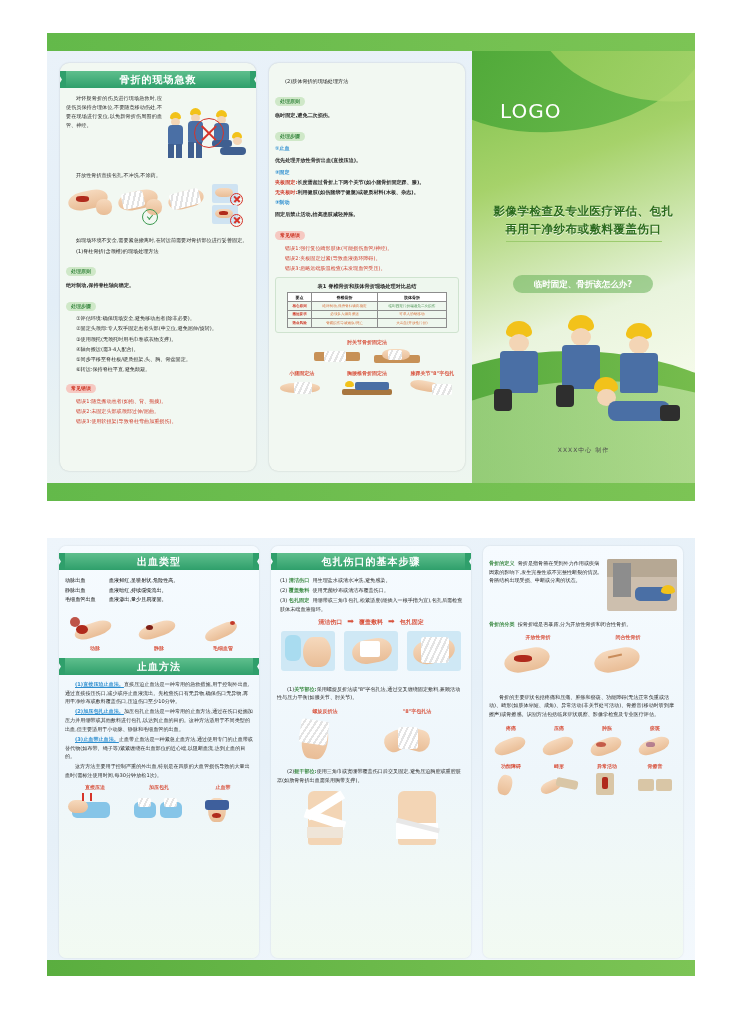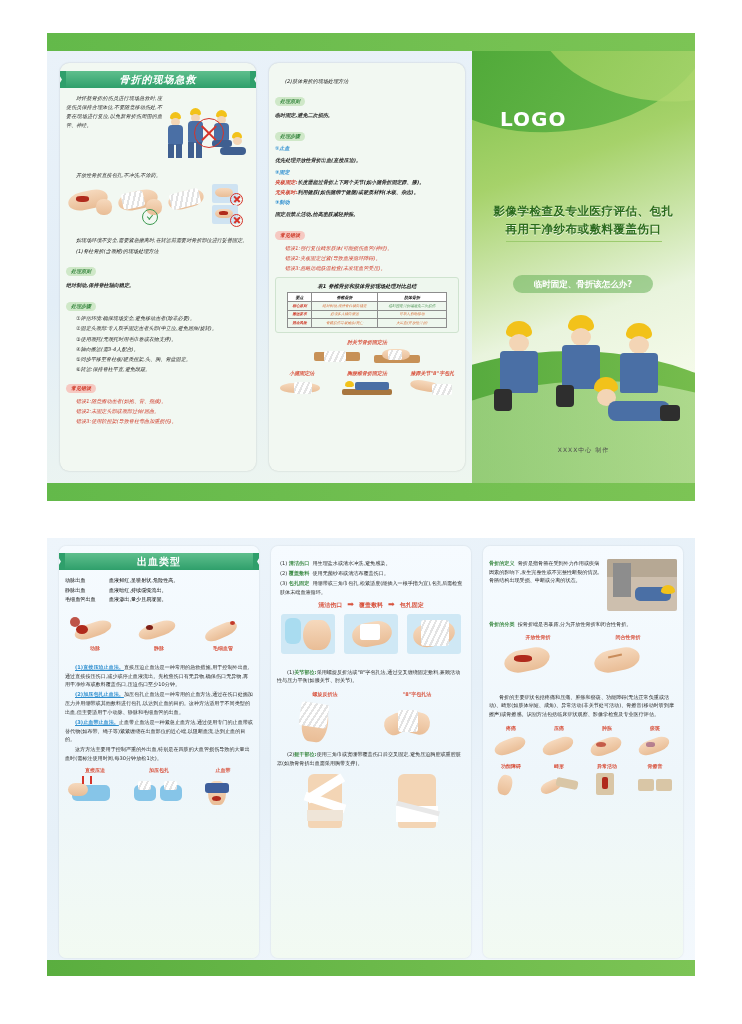--- a/index.html
+++ b/index.html
@@ -7,21 +7,21 @@
     width:742px;height:1024px;background:#ffffff;
     font-family:"DejaVu Sans","Liberation Sans",sans-serif;
     overflow:hidden;position:relative;
   }
   .stage{position:absolute;inset:0;}
 
   
   .sheet{position:absolute;overflow:hidden;}
   .panelcard{
     position:absolute;background:#f2f8f2;border-radius:9px;
-    box-shadow:0 0 2px rgba(0,0,0,.18);overflow:hidden;font-style:italic;
+    box-shadow:0 0 2px rgba(0,0,0,.18);overflow:hidden;
   }
   .ribbon{
     position:relative;height:17px;line-height:17px;text-align:center;
     background:linear-gradient(180deg,#5fbf8d 0%,#2f9f6b 100%);
     color:#fff;font-weight:bold;font-size:10px;letter-spacing:1px;
     margin:0 6px;
   }
   .ribbon:before,.ribbon:after{
     content:"";position:absolute;top:0;width:9px;height:17px;
     background:#2f9f6b;
@@ -74,21 +74,21 @@
   .greenbar{position:absolute;left:0;top:0;width:100%;height:18px;
     background:linear-gradient(90deg,#63b94a,#7cc455);}
   .greenbar.bot{top:450px;height:18px;}
 
   #cover{
     position:absolute;left:425px;top:18px;width:223px;height:432px;
     background:linear-gradient(160deg,#7cc04a 0%,#a6d26a 28%,#e9f4dd 60%,#f4fae9 78%,#cfe6a8 100%);
     overflow:hidden;
   }
   .swoosh{position:absolute;border-radius:50%;}
-  #logo{position:absolute;left:28px;top:56px;color:#fff;font-weight:bold;font-size:20px;letter-spacing:1px;}
+  #logo{position:absolute;left:28px;top:48px;color:#fff;font-weight:normal;font-size:20px;letter-spacing:1px;}
   #cover-title{position:absolute;left:10px;top:152px;width:203px;text-align:center;
     color:#2b6b1d;font-weight:bold;font-size:11.5px;line-height:1.55;letter-spacing:.5px;
     text-shadow:0 1px 0 rgba(255,255,255,.7);}
   #cover-title .ul{border-bottom:1px solid #9ccb6e;padding-bottom:2px;display:inline-block;}
   #cover-sub{position:absolute;left:41px;top:224px;width:140px;height:18px;line-height:18px;
     text-align:center;border-radius:9px;background:rgba(104,176,90,.55);
     color:#fff;font-size:8.5px;font-weight:bold;}
   #cover-credit{position:absolute;left:0;top:395px;width:223px;text-align:center;
     color:#4d4d4d;font-size:6px;letter-spacing:1px;}
 
@@ -405,20 +405,21 @@
         <div class="cell">
           <div class="ill" style="height:34px;background:transparent;">
             <div class="limb" style="position:absolute;left:10px;top:14px;width:34px;height:13px;transform:rotate(-24deg);"></div>
             <div class="wound" style="position:absolute;left:36px;top:10px;width:5px;height:4px;background:#c2392a;"></div>
           </div>
           <div class="caption">毛细血管</div>
         </div>
       </div>
 
       <div style="height:7px"></div>
+      <div class="ribbon">止血方法</div>
 
       <div class="li" style="margin-top:5px;">
         <span class="k" style="text-decoration:underline;">(1)直接压迫止血法。</span><span>直接压迫止血法是一种常用的急救措施,用于控制外出血,通过直接按压伤口,减少或停止血液流出。先检查伤口有无异物,确保伤口无异物,再用干净纱布或敷料覆盖伤口,压迫伤口至少10分钟。</span>
       </div>
       <div class="li">
         <span class="k" style="text-decoration:underline;">(2)加压包扎止血法。</span><span>加压包扎止血法是一种常用的止血方法,通过在伤口处施加压力并用绷带或其他敷料进行包扎,以达到止血的目的。这种方法适用于不同类型的出血,但主要适用于小动脉、静脉和毛细血管的出血。</span>
       </div>
       <div class="li">
         <span class="k" style="text-decoration:underline;">(3)止血带止血法。</span><span>止血带止血法是一种紧急止血方法,通过使用专门的止血带或替代物(如布带、绳子等)紧紧缠绕在出血部位的近心端,以阻断血流,达到止血的目的。</span>
       </div>
@@ -449,20 +450,21 @@
             <div class="limb" style="position:absolute;left:14px;top:6px;width:18px;height:24px;"></div>
             <div style="position:absolute;left:11px;top:8px;width:24px;height:10px;background:#3e5f9c;border-radius:3px;"></div>
             <div class="wound" style="position:absolute;left:18px;top:21px;width:9px;height:5px;"></div>
           </div>
         </div>
       </div>
     </div>
 
     <div class="botcol" style="left:224px;">
       <div style="height:7px"></div>
+      <div class="ribbon">包扎伤口的基本步骤</div>
 
       <div style="margin-top:6px;">
         <div class="li" style="text-indent:0;margin-left:9px;">
           <span>(1)</span>
           <span class="kg">清洁伤口</span>
           &nbsp;<span>用生理盐水或清水冲洗,避免感染。</span>
         </div>
         <div class="li" style="text-indent:0;margin-left:9px;">
           <span>(2)</span>
           <span class="kg">覆盖敷料</span>

